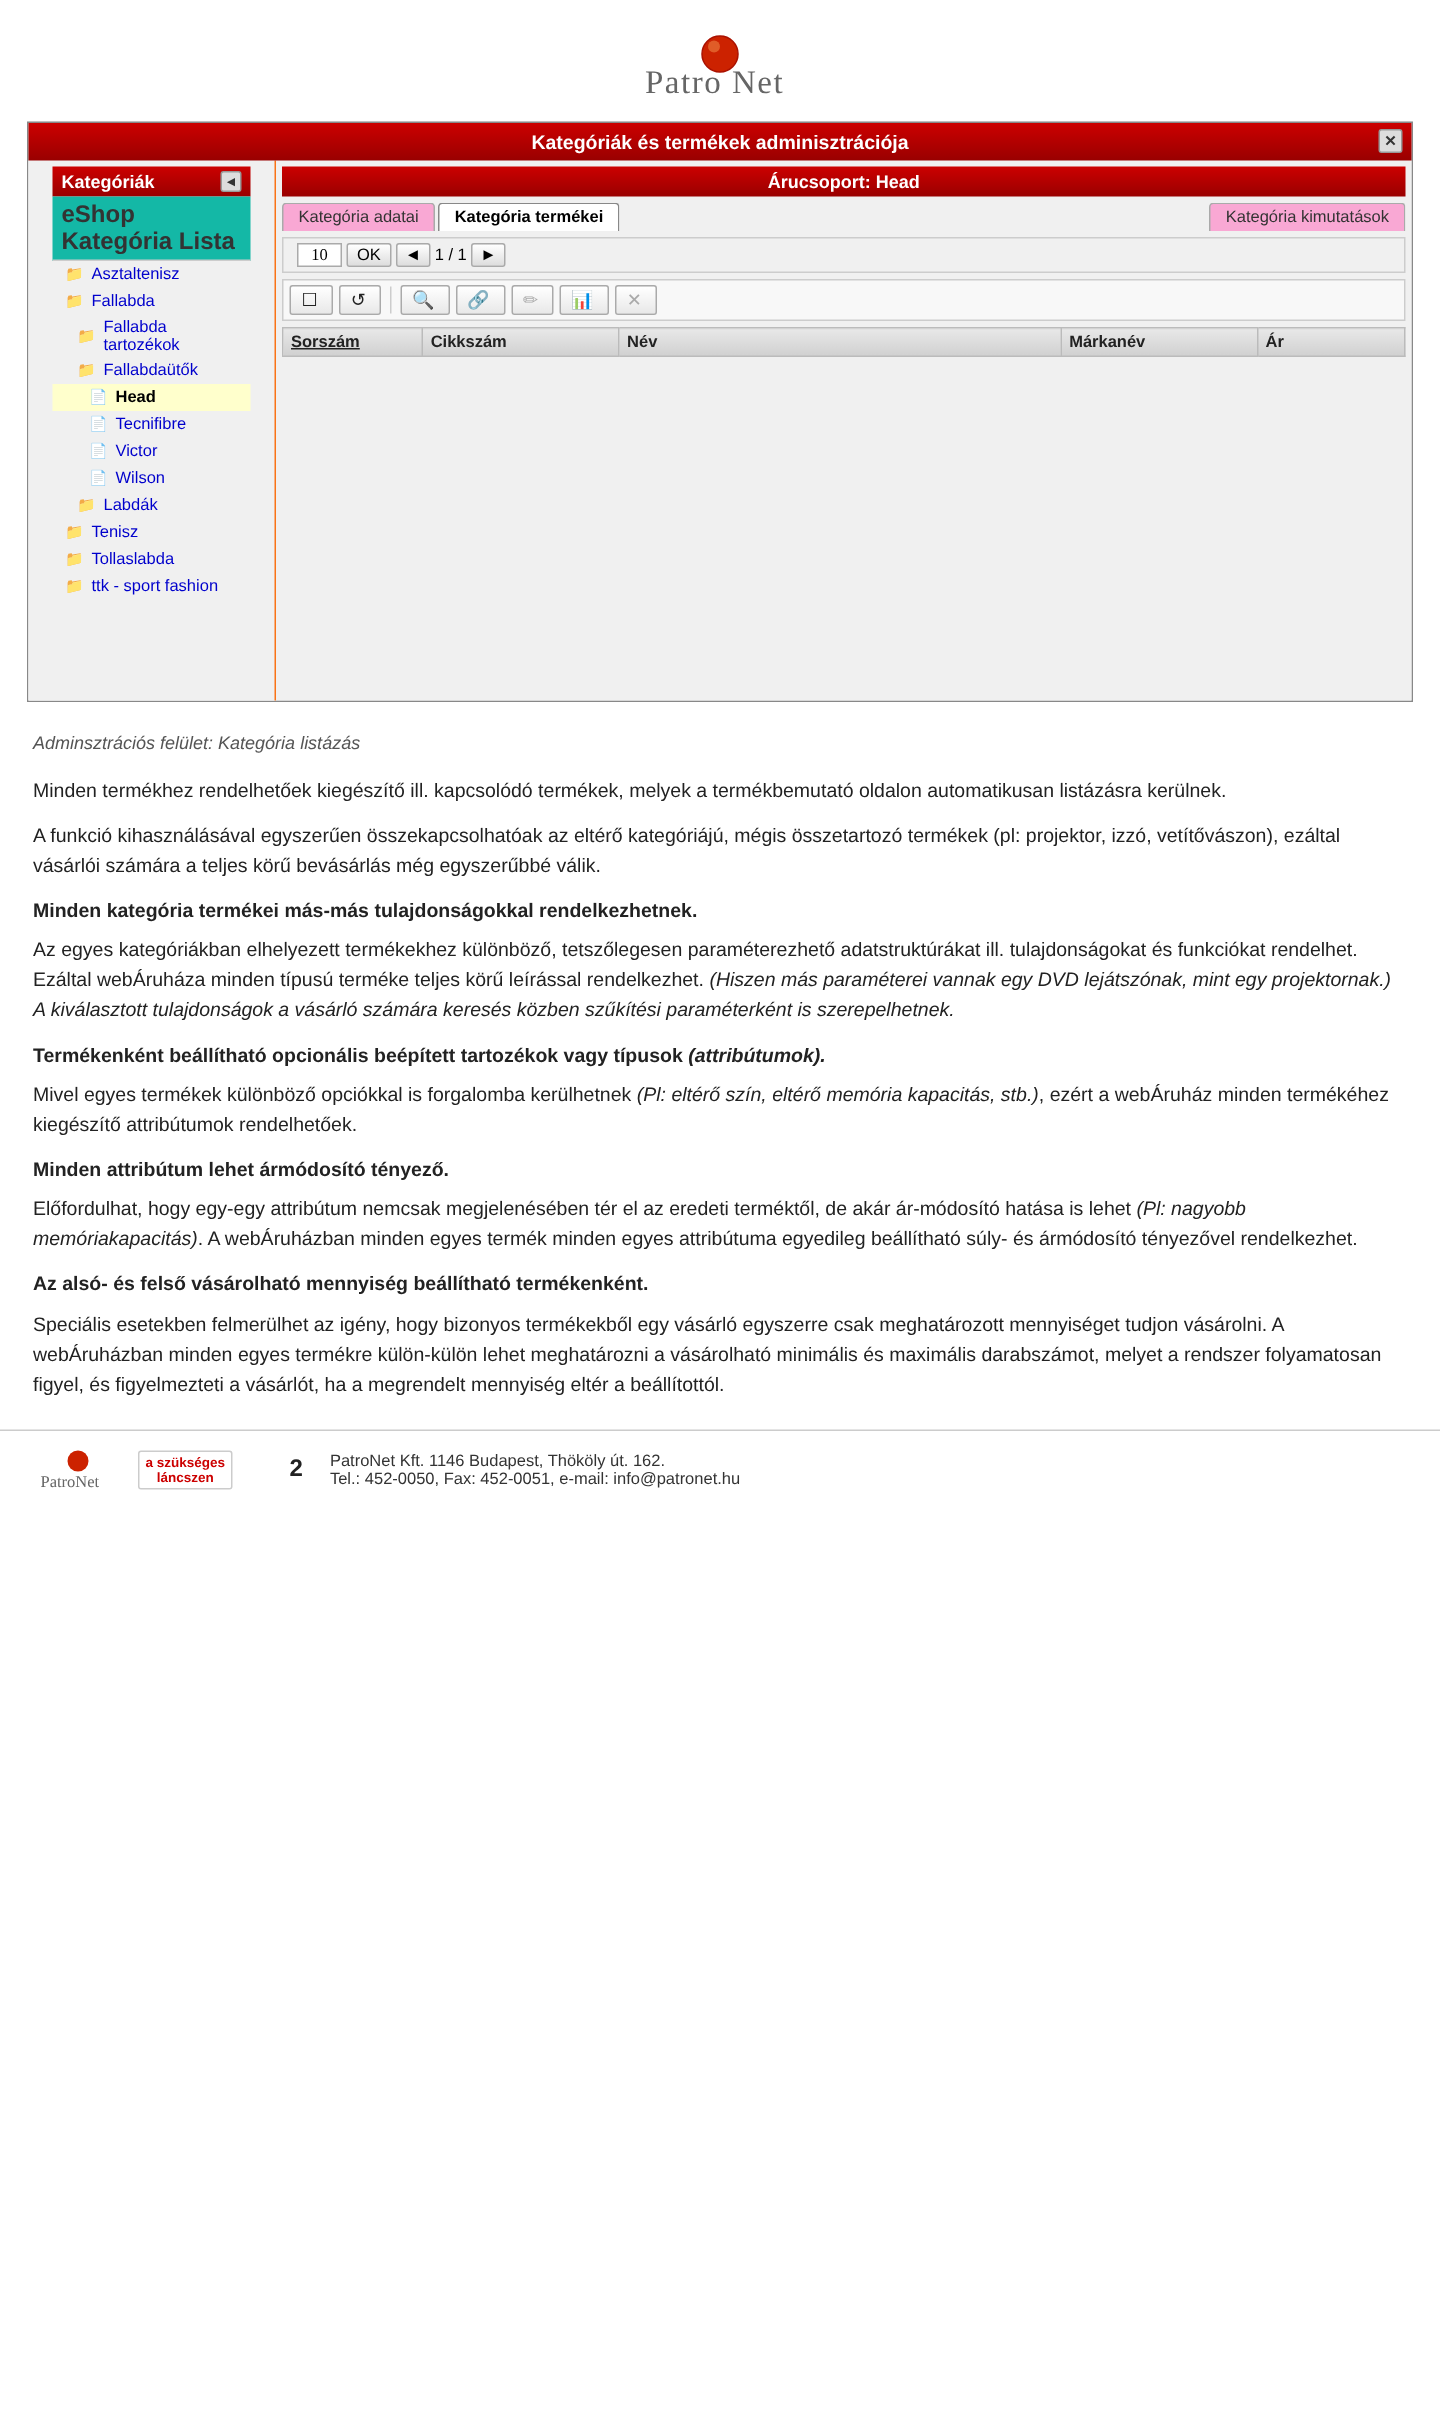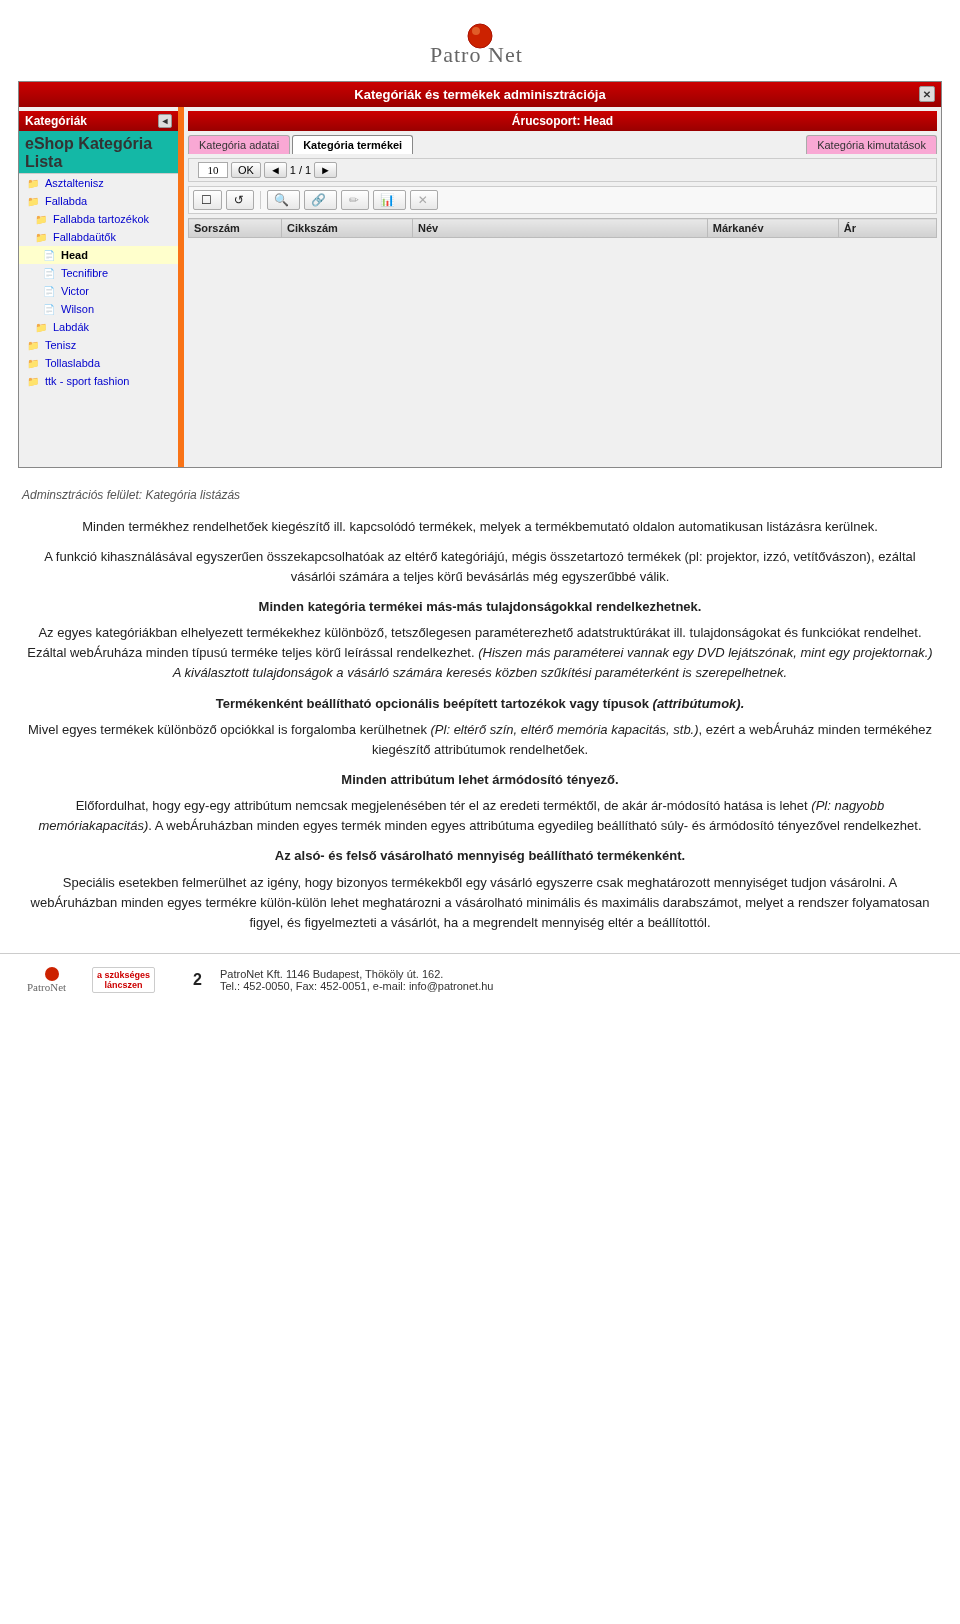--- a/index.html
+++ b/index.html
@@ -60,22 +60,22 @@
       display: flex;
       background: #f0f0f0;
       min-height: 360px;
     }
 
     
     .sidebar {
       width: 165px;
       min-width: 165px;
       background: #f0f0f0;
-      border-right: 6px solid #f97316;
-      padding: 4px 0;
+      border-right: 1px solid #f97316;
+      padding: 4px 16px;
     }
     .sidebar-header {
       background: linear-gradient(to bottom, #cc0000, #990000);
       color: #fff;
       font-size: 12px;
       font-weight: bold;
       padding: 3px 6px;
       display: flex;
       align-items: center;
       justify-content: space-between;
@@ -246,42 +246,41 @@
       background: #fff;
     }
     .data-table th {
       background: linear-gradient(to bottom, #e8e8e8, #d0d0d0);
       border: 1px solid #bbb;
       padding: 3px 5px;
       font-weight: bold;
       text-align: left;
       color: #222;
     }
-    .col-num { width: 30px; text-align: center; }
+    .col-num { width: 30px; text-align: center; text-decoration: underline; }
     .col-cikk { width: 80px; }
     .col-nev { width: 180px; }
     .col-marka { width: 80px; }
     .col-ar { width: 60px; text-align: right; }
 
     
     .description-area {
       padding: 18px 22px 10px 22px;
       font-size: 13px;
       line-height: 1.55;
       color: #222;
     }
     .description-area .caption {
       font-size: 12px;
       color: #555;
       margin-bottom: 12px;
       font-style: italic;
     }
     .description-area p {
       margin-bottom: 10px;
-      text-align: center;
     }
     .description-area .bold-line {
       font-weight: bold;
       margin-top: 1px;
       margin-bottom: 6px;
     }
     .description-area .italic { font-style: italic; }
 
     
     .page-footer {

